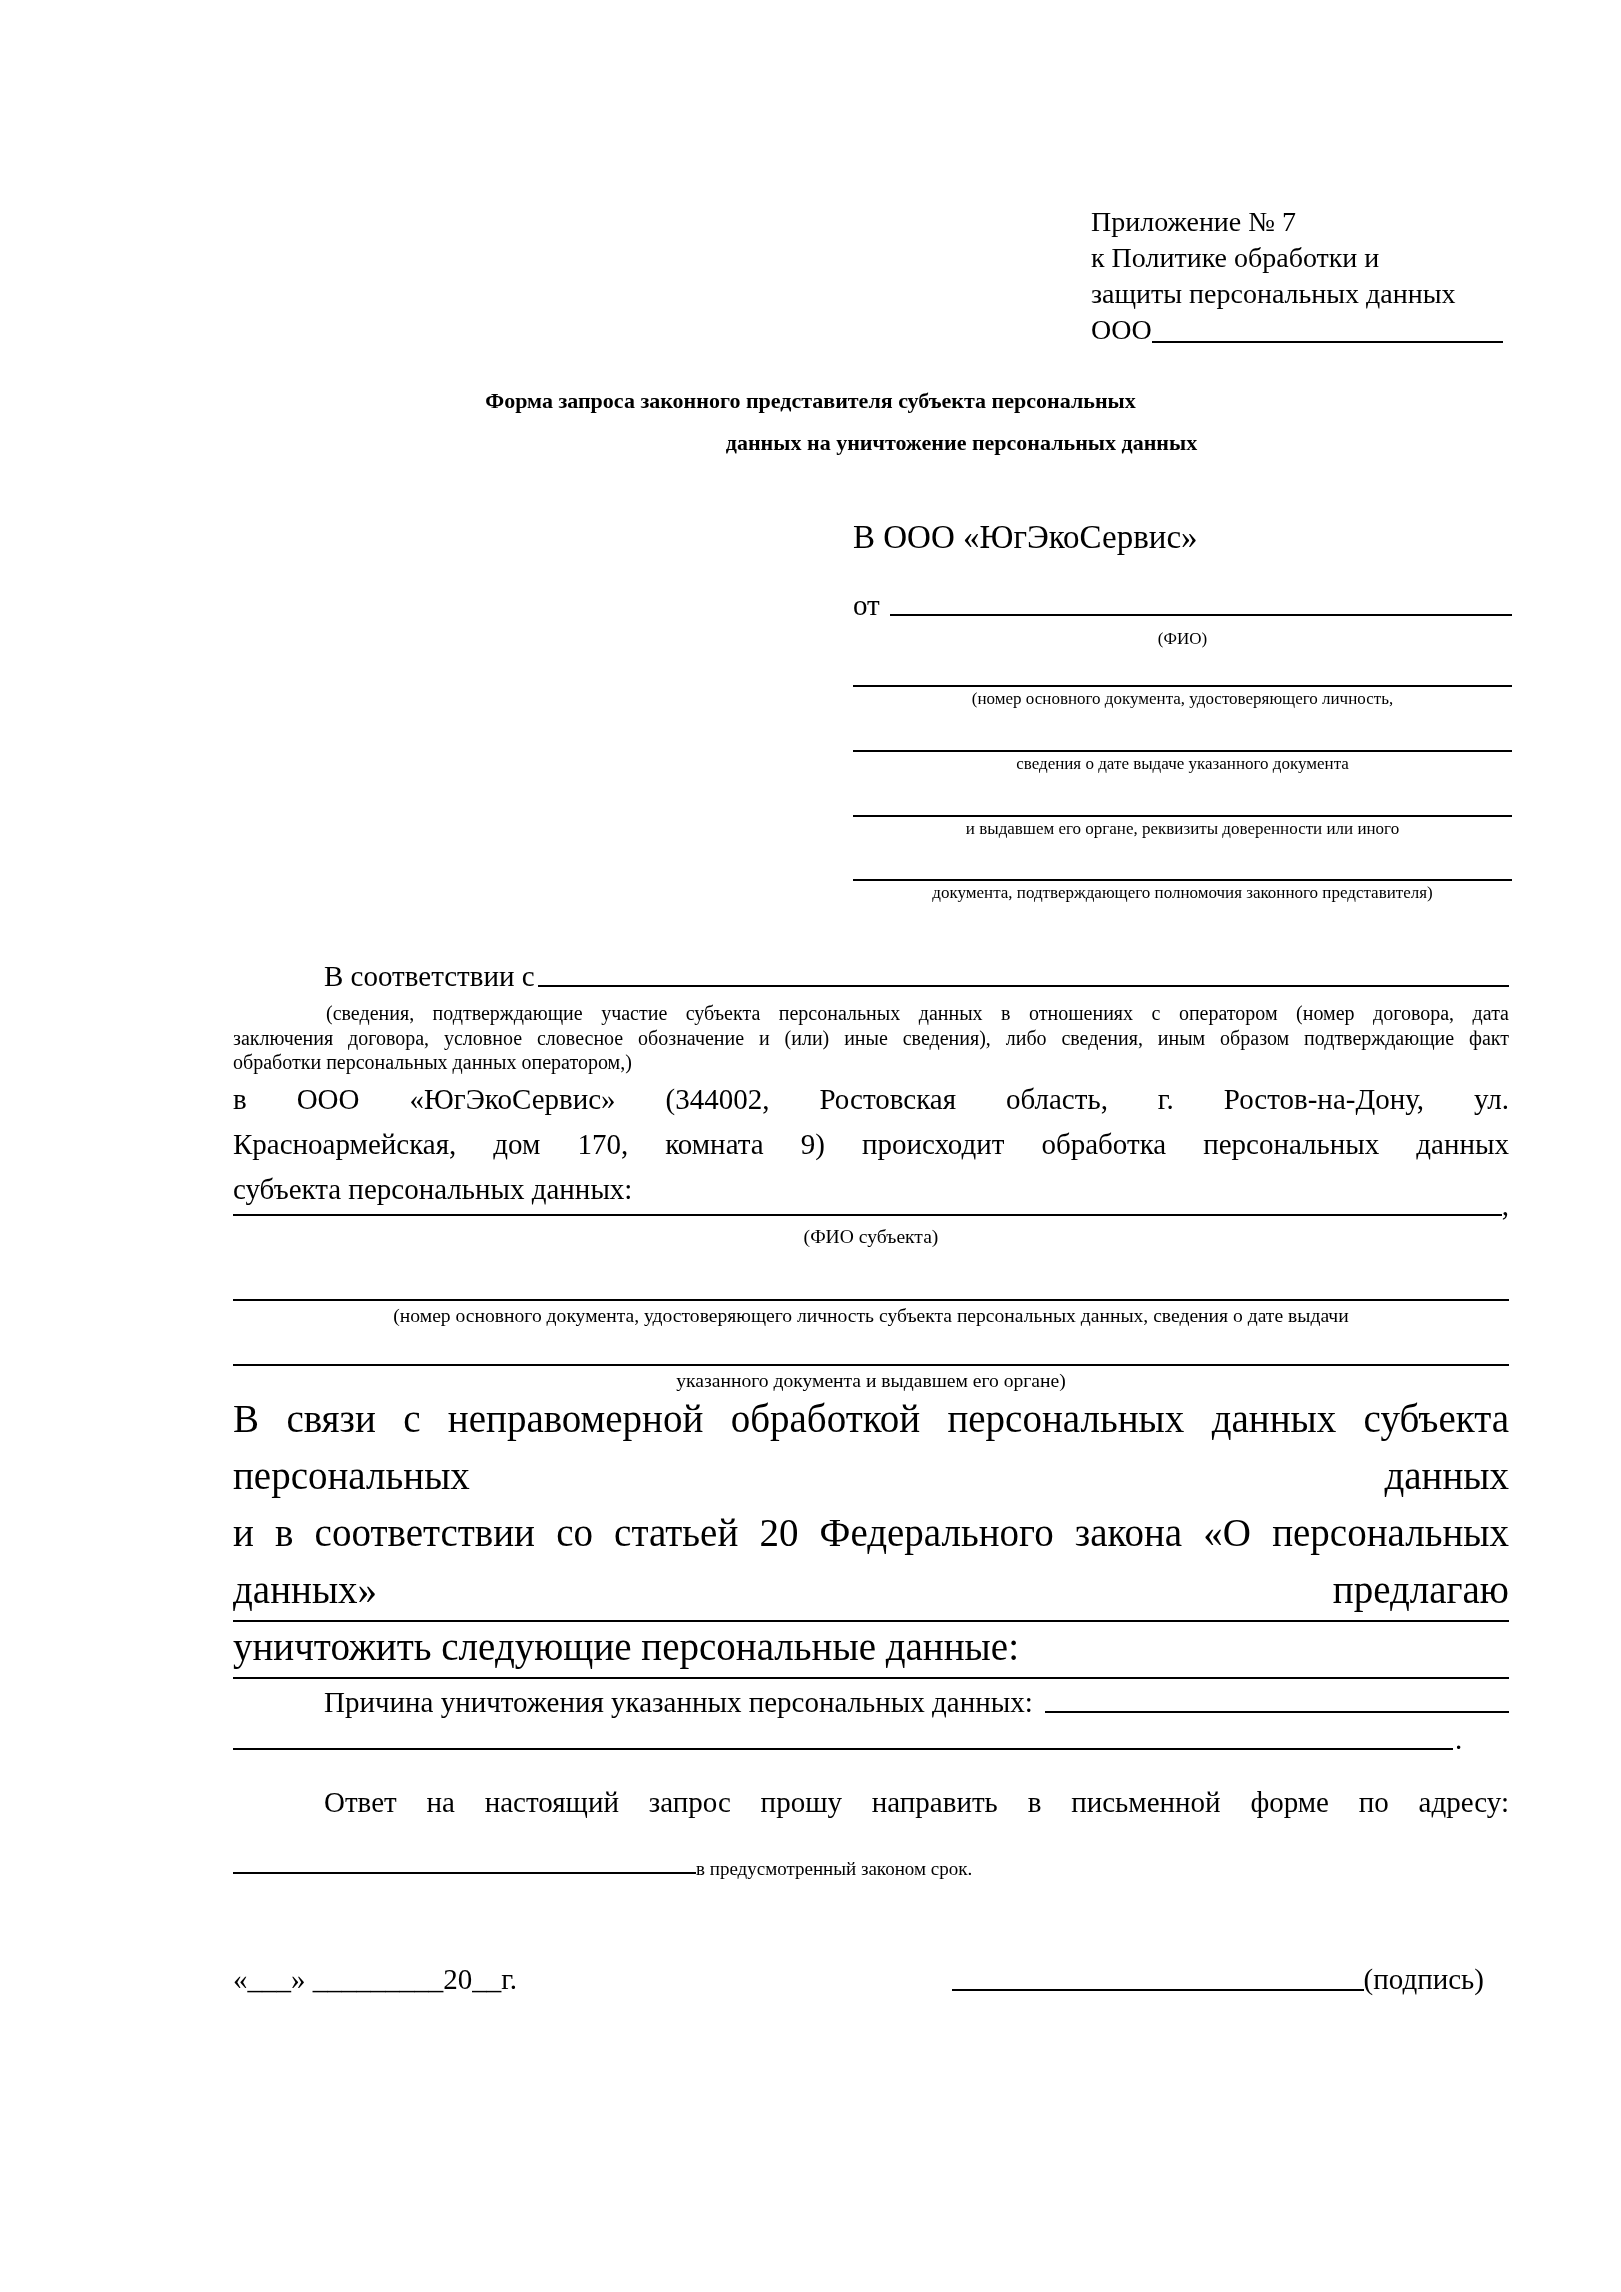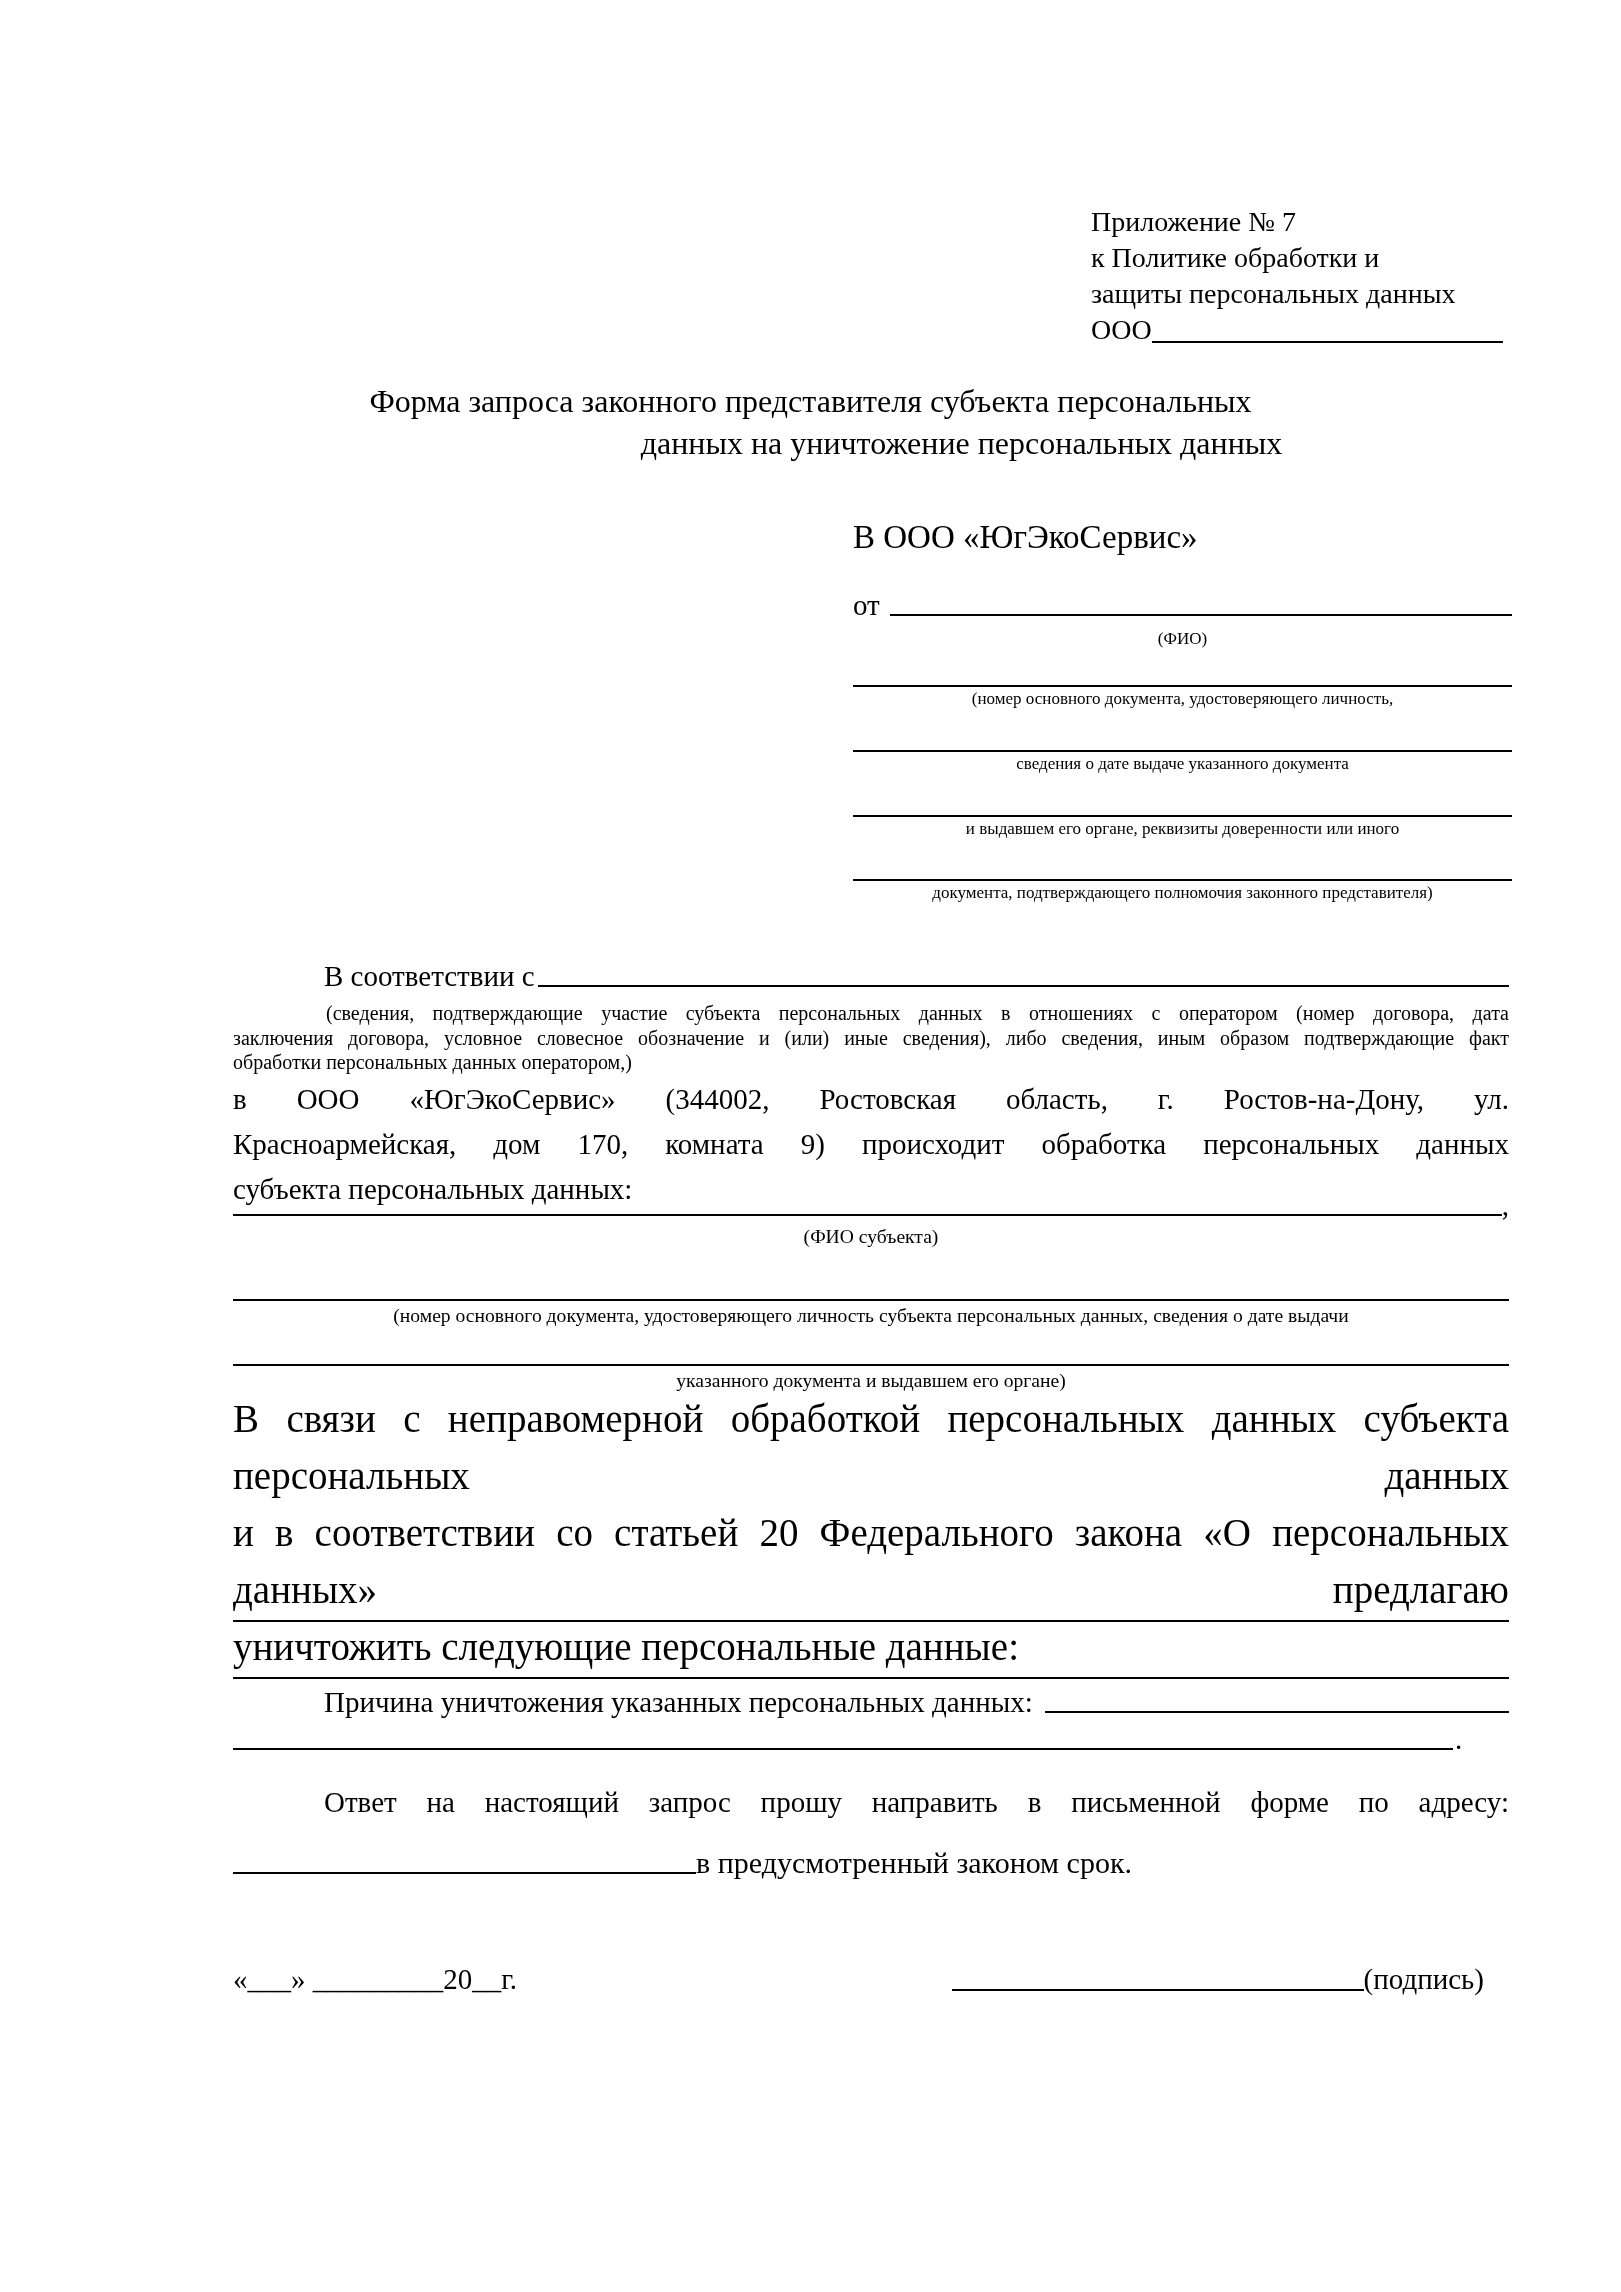--- a/index.html
+++ b/index.html
@@ -14,21 +14,21 @@
   .row{display:flex;align-items:flex-end;}
   .row .fill{margin-bottom:5.9px;}
   .jlast{text-align:justify;text-align-last:justify;}
 
   
   #appendix{left:1091px;top:204px;width:412px;font-size:28px;line-height:36px;}
   #appendix .oooline{display:flex;align-items:flex-end;}
   #appendix .oooline .fill{margin-bottom:4.9px;}
 
   
-  #title{left:0;top:380px;width:1621px;font-weight:normal;font-size:32px;line-height:42px;}
+  #title{left:0;top:380px;width:1621px;font-weight:bold;font-size:22px;line-height:42px;}
   #title .t1{text-align:center;}
   #title .t2{text-align:center;padding-left:302px;}
 
   
   #addressee{left:853px;top:519px;width:659px;}
   #addressee .to-line{font-size:33px;}
   #addressee .from-row{margin-top:35px;height:31px;font-size:29px;justify-content:space-between;}
   #addressee .from-row span.pfx{margin-right:9.8px;}
   #addressee .cap{font-size:17px;text-align:center;line-height:21.6px;}
   #addressee .cap.fio{margin-top:5.9px;}
@@ -62,21 +62,21 @@
 
   
   #reason{left:233px;top:1688px;width:1276px;height:31px;font-size:29px;}
   #reason .pfx{padding-left:91px;margin-right:11.8px;white-space:nowrap;}
   #reason2{left:233px;top:1724px;width:1276px;height:32px;font-size:29px;}
   #reason2 .fill{max-width:1220px;}
   #reason2 .dot{margin-left:2px;}
 
   
   #answer1{left:233px;top:1786px;width:1276px;font-size:29px;text-indent:91px;}
-  #answer2{left:233px;top:1847px;width:1276px;height:33px;font-size:30px;display:flex;align-items:flex-end;}
+  #answer2{left:233px;top:1847px;width:1276px;height:33px;font-size:19px;display:flex;align-items:flex-end;}
   #answer2 .u{width:463px;border-bottom:2px solid #000;margin-bottom:5.9px;}
   #answer2 .txt{flex:0 0 auto;}
 
   
   #footer{left:233px;top:1963px;width:1251px;display:flex;justify-content:space-between;align-items:flex-end;font-size:29px;}
   #footer .sig{display:flex;align-items:flex-end;}
   #footer .sig .u{width:412px;border-bottom:2px solid #000;margin-bottom:4.9px;}
 </style>
 </head>
 <body>

